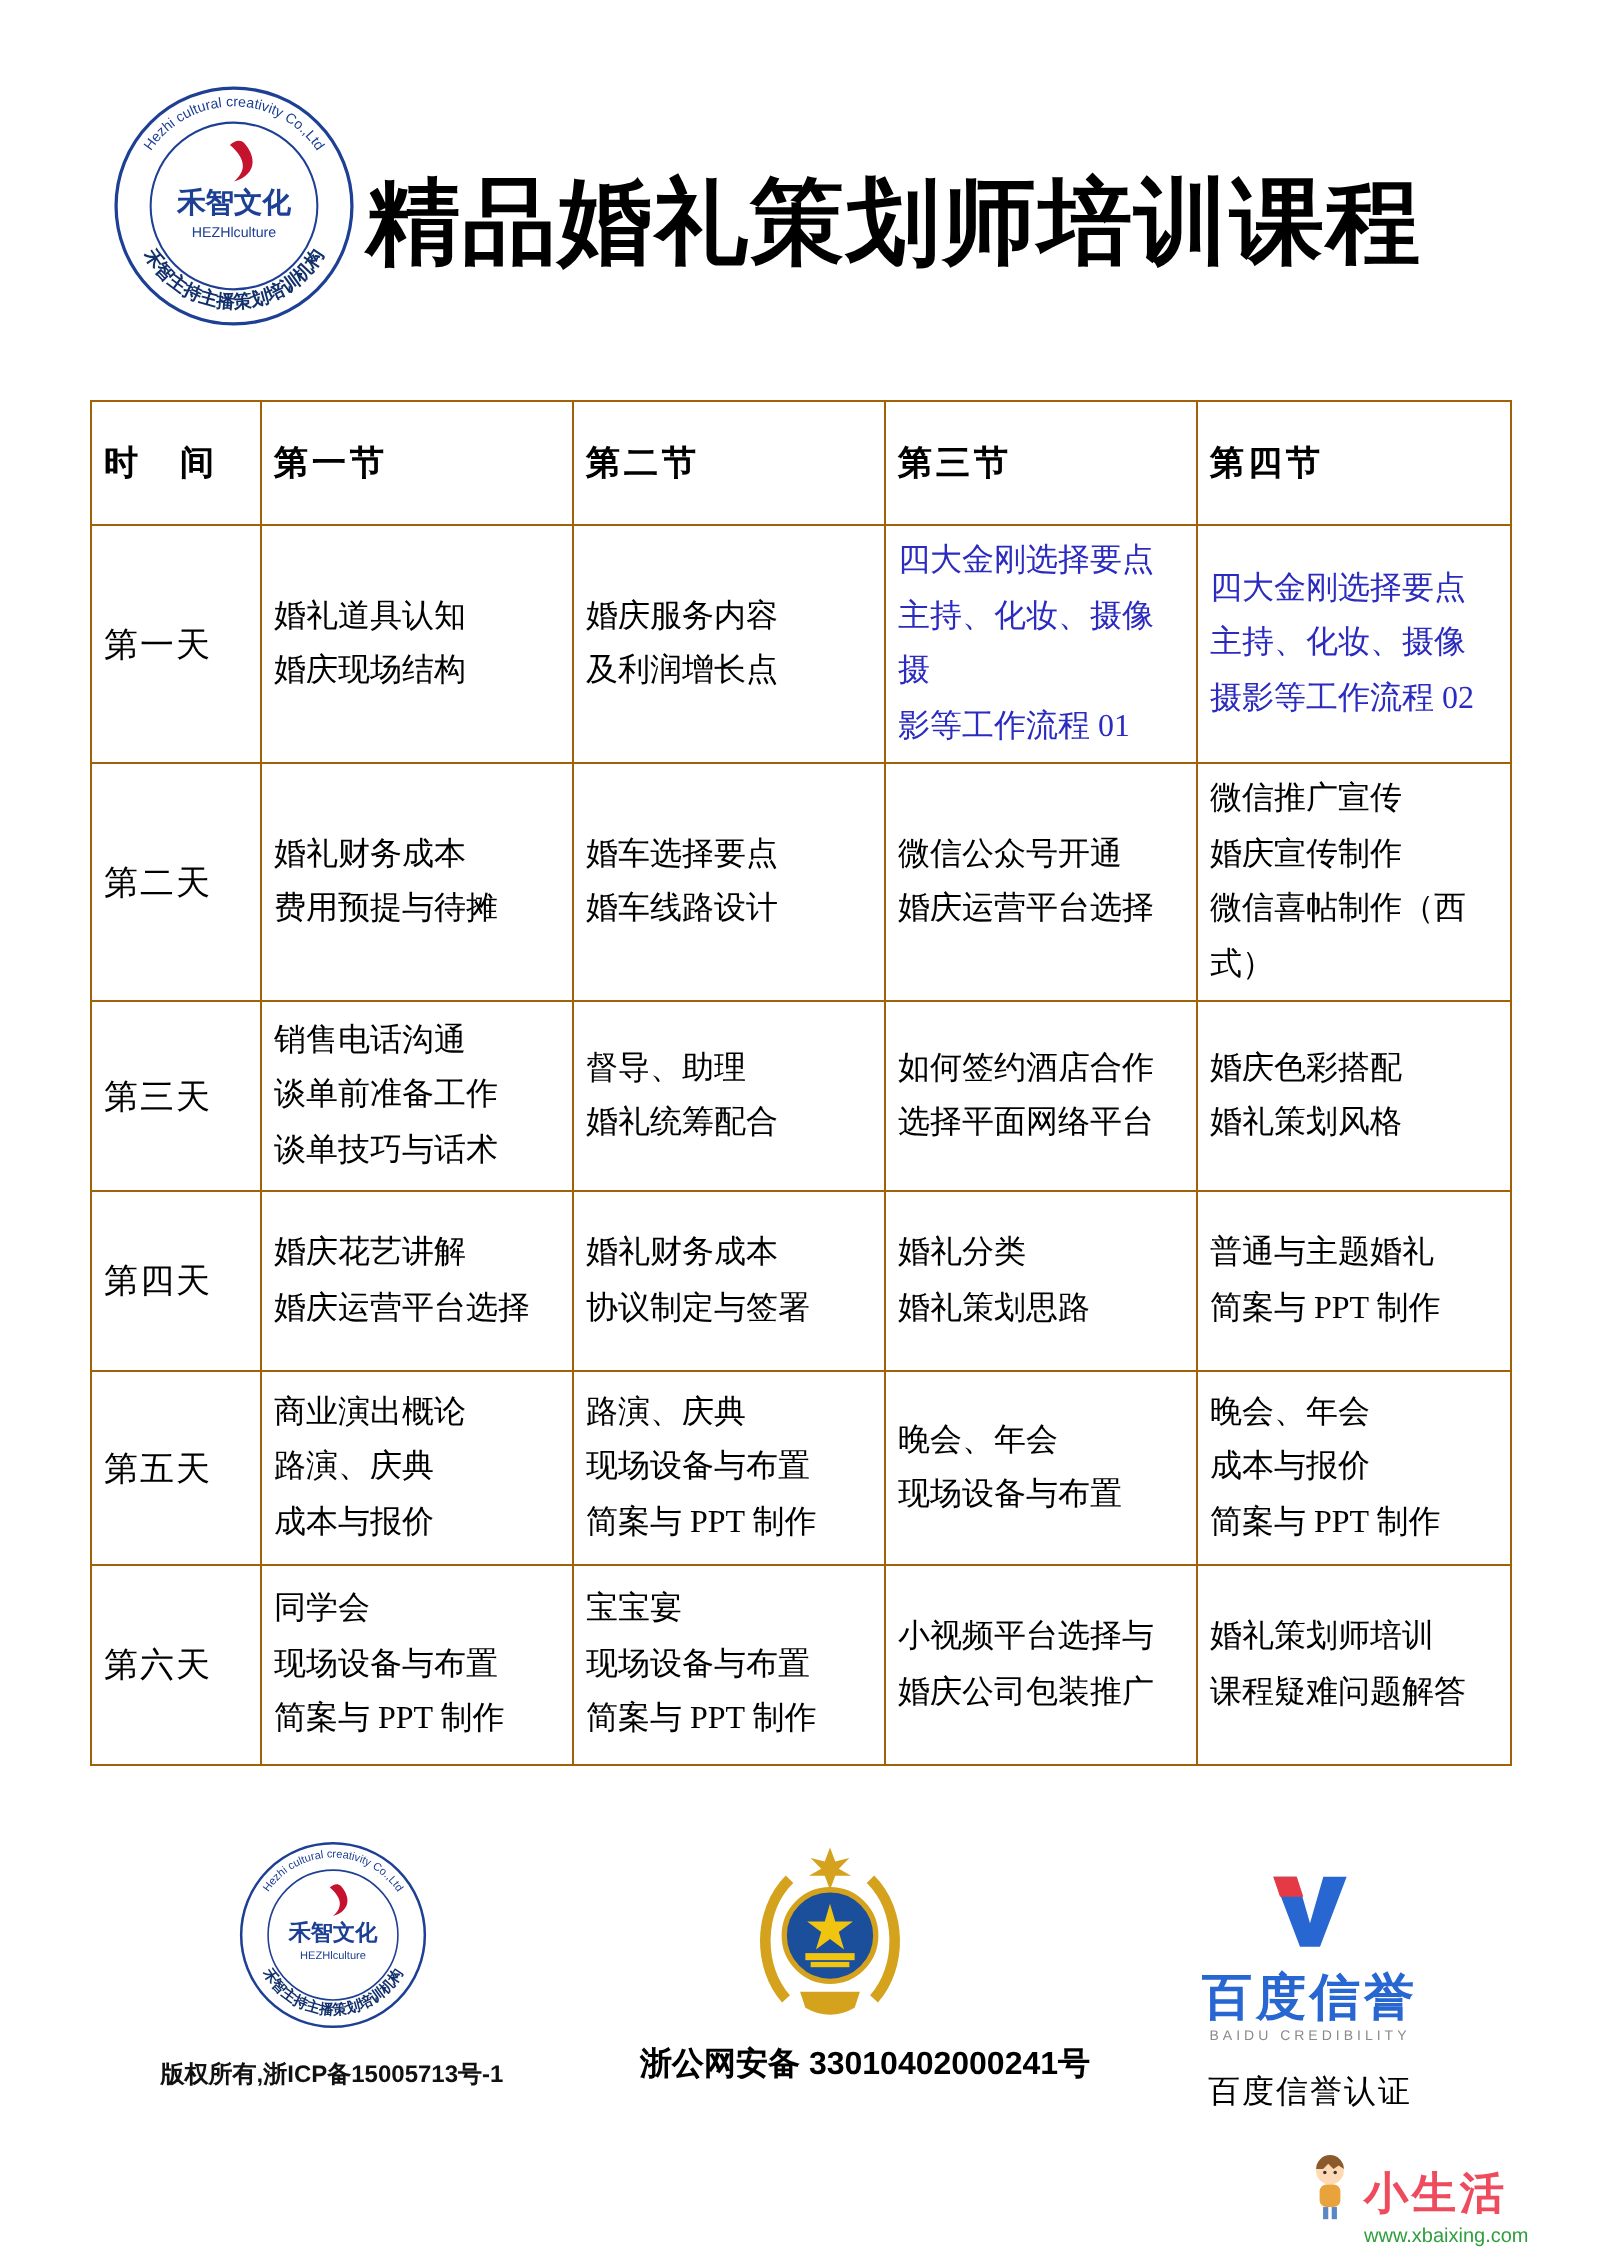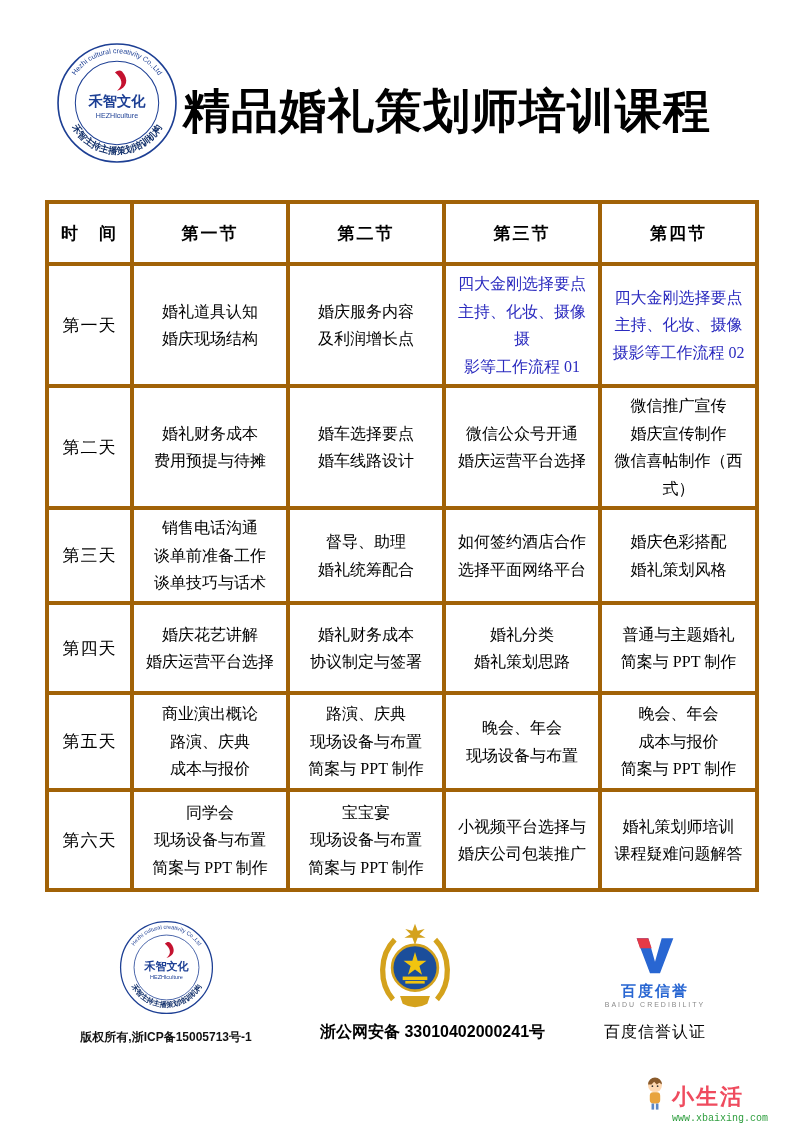--- a/index.html
+++ b/index.html
@@ -6,21 +6,21 @@
   html,body { background:#ffffff; }
   body { width:800px; height:1128px; font-family:"Liberation Serif", serif; position:relative; }
   .page { position:relative; width:800px; height:1128px; background:#ffffff; overflow:hidden; }
 
   
   .logo-header { position:absolute; left:56px; top:42px; width:122px; height:122px; }
   .page-title { position:absolute; left:183px; top:80px; font-size:47px; font-weight:bold; color:#000; letter-spacing:1px; white-space:nowrap; }
 
   
   .schedule { position:absolute; left:45px; top:200px; width:710px; border-collapse:collapse; table-layout:fixed; }
-  .schedule th, .schedule td { border:4px solid #a16207; text-align:center; vertical-align:middle; padding:4px 6px; color:#000; }
+  .schedule th, .schedule td { border:1px solid #a16207; text-align:left; vertical-align:middle; padding:4px 6px; color:#000; }
   .schedule th { font-size:17px; font-weight:bold; letter-spacing:2px; }
   .schedule td.day { font-size:17px; letter-spacing:1px; }
   .schedule td.cell { font-size:16px; line-height:1.72; white-space:pre-line; }
   tr.r-head { height:62px; }
   tr.r0 { height:104px; }
   tr.r1 { height:92px; }
   tr.r2 { height:95px; }
   tr.r3 { height:90px; }
   tr.r4 { height:97px; }
   tr.r5 { height:100px; }
@@ -29,26 +29,26 @@
   .footer-left { position:absolute; left:60px; top:920px; width:212px; text-align:center; font-family:"Liberation Sans", sans-serif; }
   .logo-footer { width:95px; height:95px; margin:0 auto; }
   .copyright { margin-top:14px; font-size:12px; font-weight:bold; color:#111; }
 
   .footer-center { position:absolute; left:320px; top:922px; width:190px; text-align:center; font-family:"Liberation Sans", sans-serif; }
   .police-badge { width:80px; height:88px; margin:0 auto; }
   .police-text { margin-top:12px; font-size:16px; font-weight:bold; color:#000; white-space:nowrap; }
 
   .footer-right { position:absolute; left:585px; top:930px; width:140px; text-align:center; font-family:"Liberation Sans", sans-serif; }
   .baidu-v { width:56px; height:50px; margin:0 auto; }
-  .baidu-cn { font-size:15px; font-weight:bold; color:#2866d2; letter-spacing:2px; margin-top:2px; }
+  .baidu-cn { font-size:25px; font-weight:bold; color:#2866d2; letter-spacing:2px; margin-top:2px; }
   .baidu-en { font-size:7px; color:#8a8a8a; letter-spacing:2px; }
   .baidu-cert { margin-top:14px; font-size:16px; color:#000; letter-spacing:1px;text-align:center; }
 
   
-  .watermark { position:absolute; right:22px; bottom:4px; width:136px; font-family:Liberation Mono, monospace; }
+  .watermark { position:absolute; right:12px; bottom:4px; width:136px; font-family:Liberation Sans, sans-serif; }
   .wm-row { display:flex; align-items:flex-end; }
   .wm-mascot { width:26px; height:36px; flex:0 0 auto; }
   .wm-name { font-size:22px; font-weight:bold; color:#ef4b5e; letter-spacing:2px; margin-left:4px; }
   .wm-url { font-size:10px; color:#2e9e3e; margin-left:30px; margin-top:1px; }
 
   .logo-cn-text { font-family:"Liberation Serif", serif; }
 </style>
 </head>
 <body>
 

